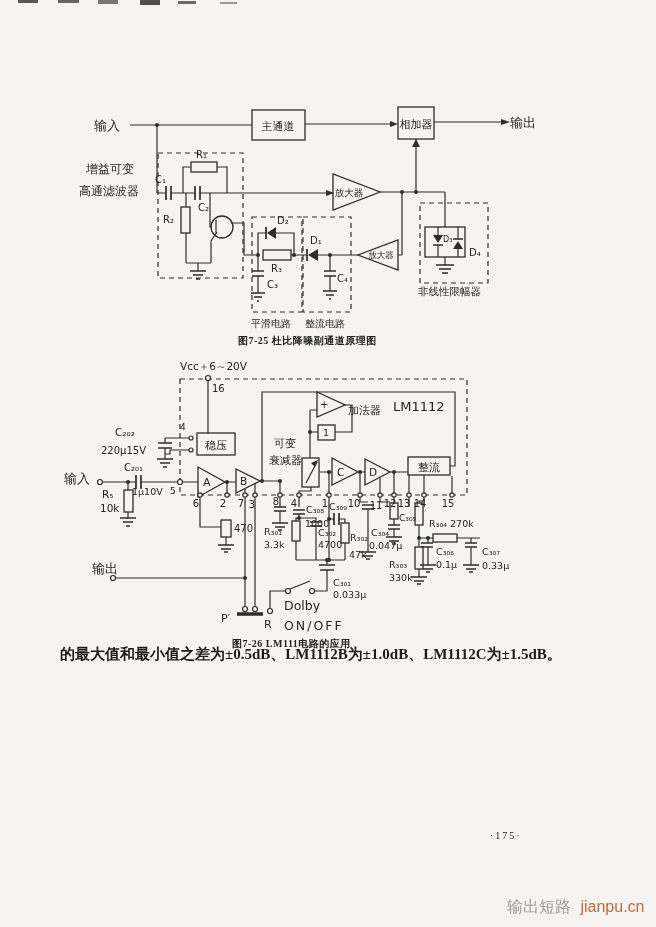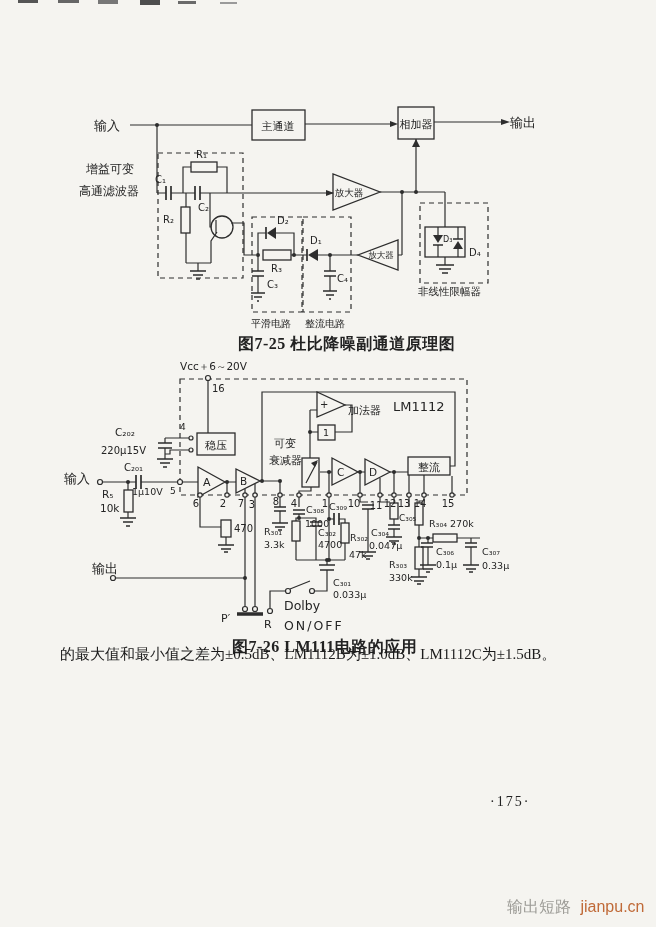--- a/index.html
+++ b/index.html
@@ -12,26 +12,26 @@
   .fig .bx{fill:none;stroke:#2d2d2d;stroke-width:1.3;}
   .fig .dsh{fill:none;stroke:#2d2d2d;stroke-width:1.2;stroke-dasharray:5 4;}
   .fig .dot{fill:#2d2d2d;stroke:none;}
   .fig .ah{fill:#2d2d2d;stroke:none;}
   .fig .term{fill:#f5f4f0;stroke:#2d2d2d;stroke-width:1.2;}
   .fig text{font-family:"DejaVu Sans","Liberation Sans",sans-serif;fill:#242424;}
   .t8{font-size:8px}.t85{font-size:8.5px}.t9{font-size:9px}.t95{font-size:9.5px}
   .t10{font-size:10px}.t105{font-size:10.5px}.t11{font-size:11px}.t12{font-size:12px}
   .t125{font-size:12.5px}.t13{font-size:13px}
   .mid{text-anchor:middle}
-  .caption{position:absolute;font-size:16px;font-weight:600;letter-spacing:0.5px;color:#222;}
+  .caption{position:absolute;font-size:10px;font-weight:600;letter-spacing:0.5px;color:#222;}
   .bodytext{position:absolute;left:60px;top:643px;width:565px;font-size:15px;
-            line-height:23px;text-align:justify;color:#1b1b1b;}
+            line-height:23px;text-align:justify;color:#1b1b1b;font-weight:bold;}
   .bodytext p{margin:0;text-indent:2em;}
   .bodytext p.noindent{text-indent:0;}
-  .pagenum{position:absolute;left:490px;top:794px;font-size:14px;letter-spacing:2px;color:#222;}
+  .pagenum{position:absolute;left:490px;top:830px;font-size:10px;letter-spacing:2px;color:#222;}
   .watermark{position:absolute;left:507px;top:897px;font-size:16px;
              font-family:"Liberation Sans","DejaVu Sans",sans-serif;}
   .wm-gray{color:#9c9b96;}
   .wm-orange{color:#c06a38;padding-left:5px;}
 </style>
 </head>
 <body>
 
 <div class="page">
 

